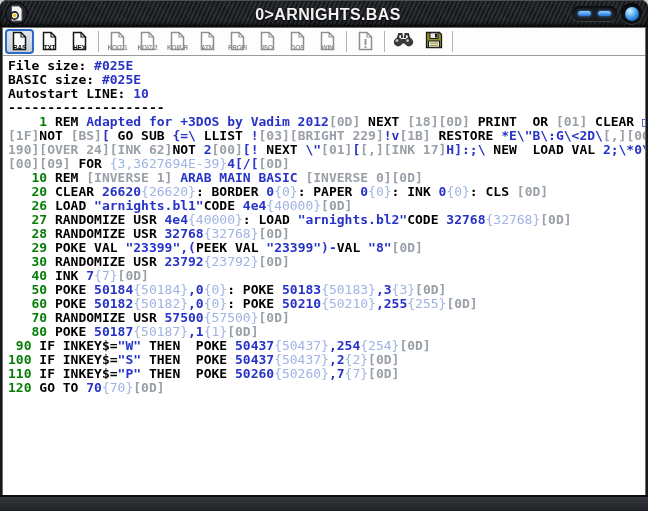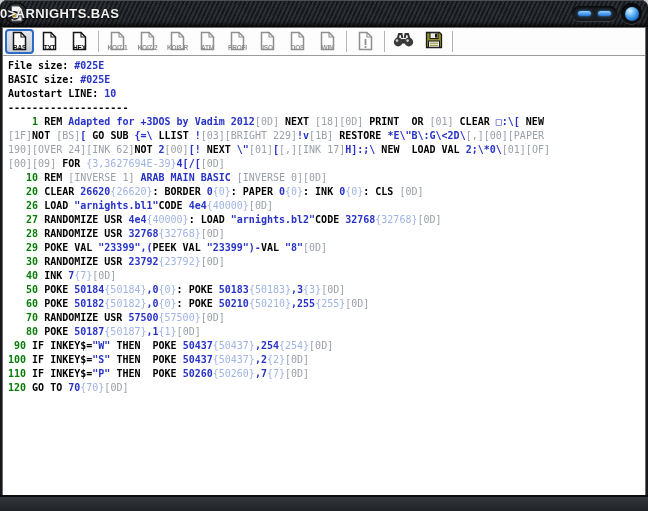--- a/index.html
+++ b/index.html
@@ -2,22 +2,22 @@
 <html style="--c-kw: #000000; --c-val: #2733c8; --c-ln: #067d06; --c-tok: #9aa0a8; --c-ann: #9fb3e4;"><head>
 <meta charset="utf-8">
 <style>
   html,body{margin:0;padding:0;background:#cfcfcf;}
   .window{position:relative;width:648px;height:511px;background:#17191c;border-radius:7px 7px 0 0;overflow:hidden;font-family:"Liberation Sans",sans-serif;}
   
   .titlebar{position:absolute;top:0;left:0;right:0;height:27px;
     background:repeating-linear-gradient(115deg,#2b2e32 0 2px,#17191c 2px 4px);
     box-shadow:inset 0 1px 0 #4a4e55, inset 0 -2px 4px #000;
     border-radius:7px 7px 0 0;}
-  .title{position:absolute;left:0;right:0;top:6px;color:#f2f2f2;
-    font-size:13px;font-weight:bold;letter-spacing:.4px;text-shadow:0 1px 2px #000;white-space:pre;}
+  .title{position:absolute;left:0;right:0;top:6px;text-align:center;color:#f2f2f2;
+    font-size:16px;font-weight:bold;letter-spacing:.4px;text-shadow:0 1px 2px #000;white-space:pre;padding-left:8px;}
   .app-icon{position:absolute;left:5px;top:2px;width:23px;height:23px;cursor:pointer;}
   .tb-right{position:absolute;right:6px;top:3px;display:flex;align-items:center;gap:4px;}
   .pill{display:flex;align-items:center;gap:7px;height:15px;padding:0 6px;background:#1b1e22;
     border-radius:8px;box-shadow:inset 0 1px 3px #000,0 1px 0 #3a3e45;}
   .dash{display:block;width:13px;height:5px;border-radius:3px;cursor:pointer;
     background:linear-gradient(#8ed0ff,#2277dd);box-shadow:0 0 3px #3a90e0;}
   .orb-wrap{width:21px;height:21px;border-radius:50%;background:#101216;display:flex;align-items:center;justify-content:center;
     box-shadow:inset 0 1px 3px #000,0 1px 0 #3a3e45;cursor:pointer;}
   .orb{width:14px;height:14px;border-radius:50%;
     background:radial-gradient(circle at 35% 28%,#d9f1ff 0%,#59b1f2 40%,#1266c0 78%,#0a4fa0 100%);}
@@ -32,26 +32,26 @@
   .tool{position:relative;width:29px;height:25px;border:2px solid transparent;border-radius:4px;
     background:transparent;padding:0;display:flex;justify-content:center;align-items:flex-start;cursor:pointer;}
   .tool.active{border-color:#2a6bc8;background:linear-gradient(#e3e7ec,#c9ced6);}
   .tool .lbl{position:absolute;bottom:1px;left:0;right:0;text-align:center;
     font-size:6.5px;font-weight:bold;letter-spacing:-.2px;color:currentColor;line-height:7px;}
   .tone-dark{color:#151515;}
   .tone-grey{color:#8f8f8f;}
   
   .listing{position:absolute;top:28px;left:0;right:0;bottom:0;background:#fff;overflow:hidden;
     padding:3px 0 0 5px;font-family:"DejaVu Sans Mono","Liberation Mono",monospace;
-    font-size:10px;font-weight:bold;line-height:14px;white-space:pre;}
+    font-size:13px;font-weight:bold;line-height:14px;white-space:pre;}
   .row{height:14px;}
   .c-kw{color:var(--c-kw,#000);}
   .c-val{color:var(--c-val,#2733c8);}
   .c-ln{color:var(--c-ln,#067d06);}
-  .c-tok{color:var(--c-tok,#9aa0a8);font-weight:normal;}
+  .c-tok{color:var(--c-tok,#9aa0a8);font-weight:bold;}
   .c-ann{color:var(--c-ann,#9fb3e4);font-weight:normal;margin-top:19px;}
 </style>
 </head>
 <body>
 
 <div class="window">
   <div class="titlebar">
     <div class="app-icon">
       <svg width="23" height="23" viewBox="0 0 23 23">
         <circle cx="11.5" cy="11.5" r="10.8" fill="#23262a" stroke="#000"></circle>

